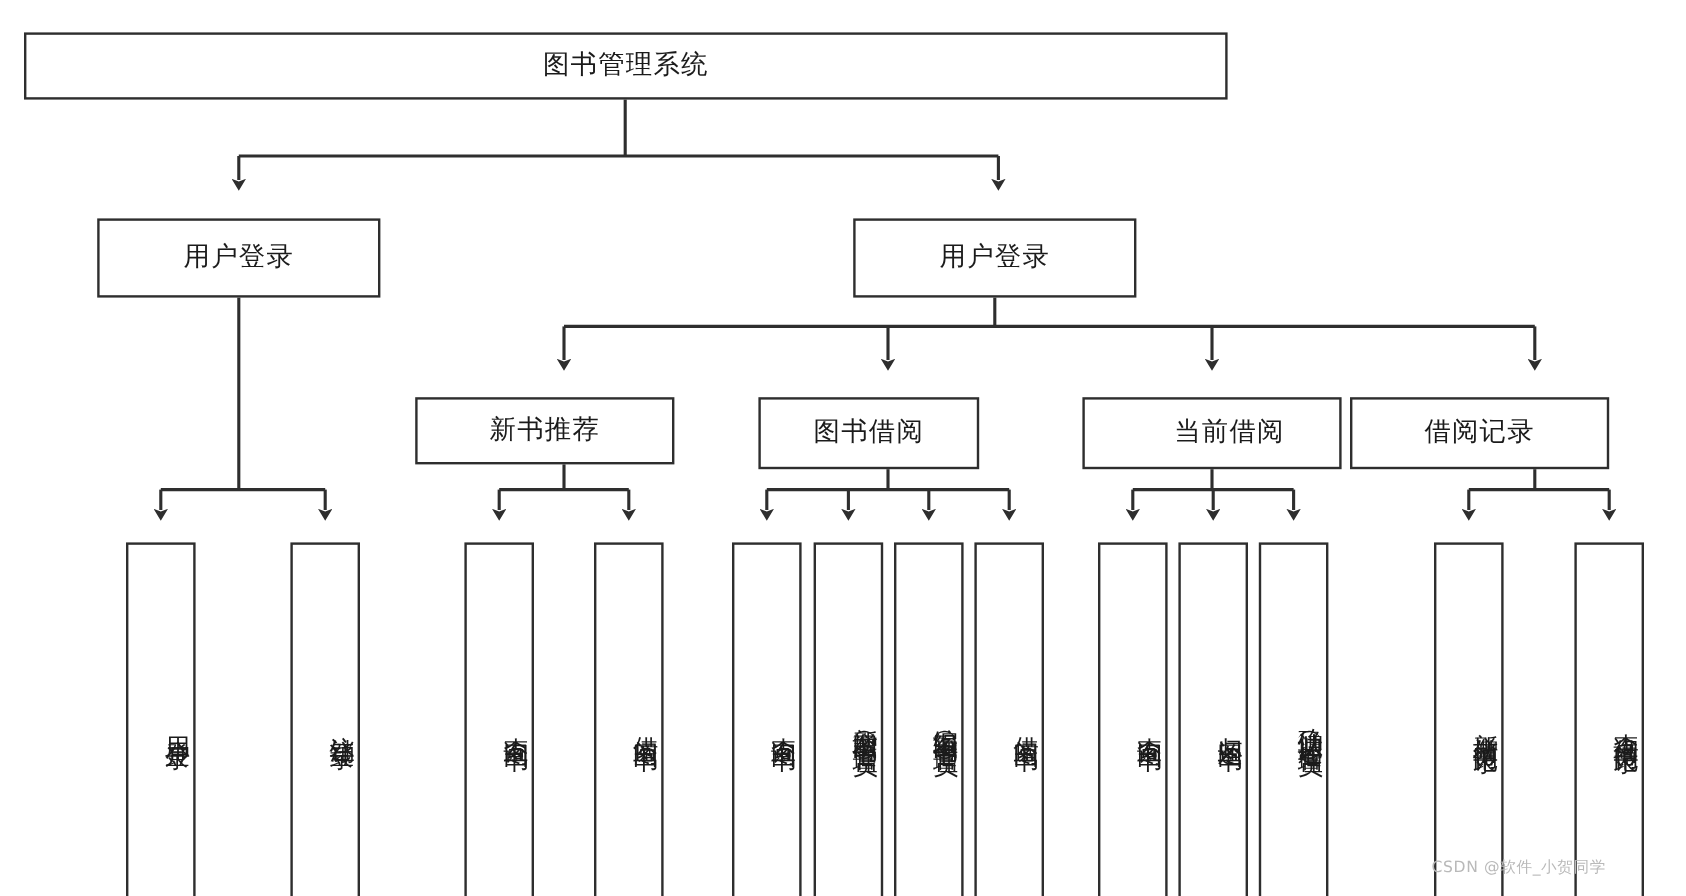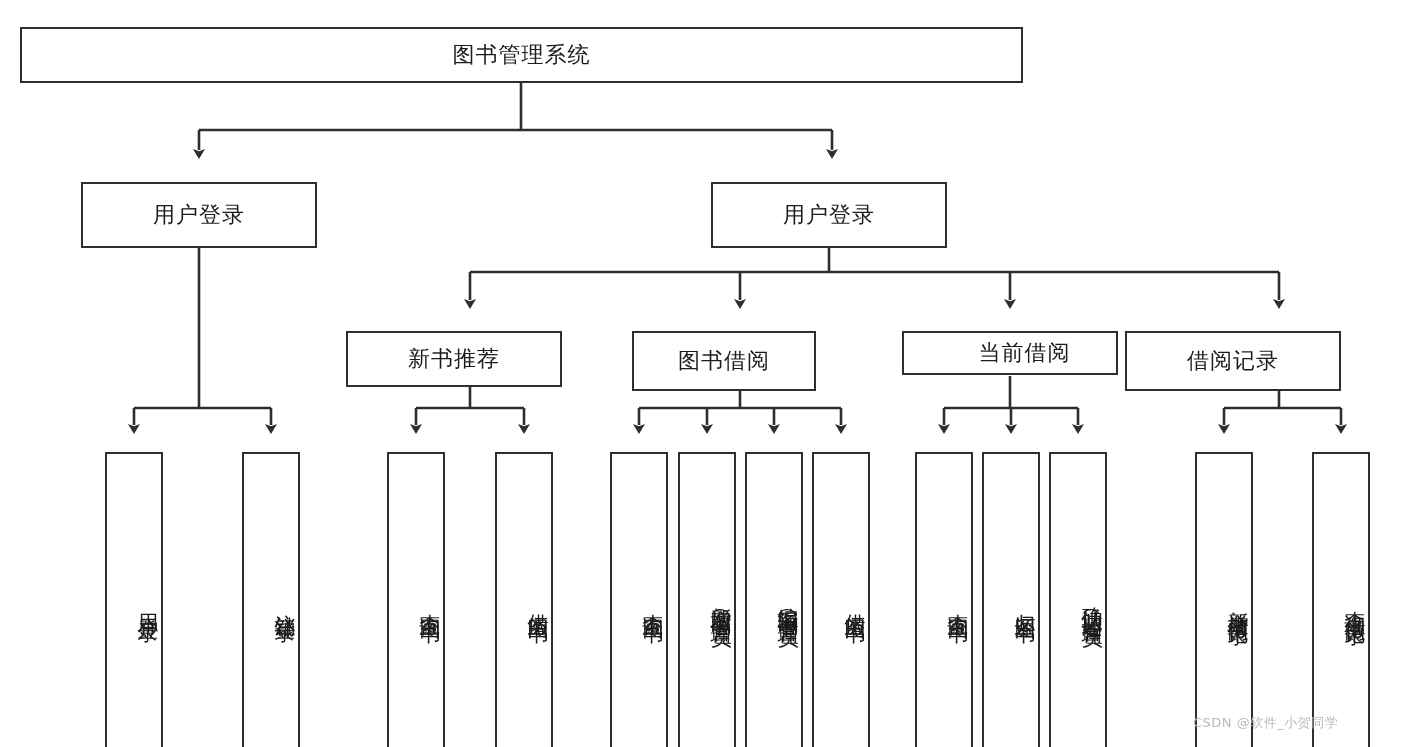--- a/index.html
+++ b/index.html
@@ -118,21 +118,21 @@
     </g>
   </svg>
 
   <div class="node-box node-h" style="left:20px; top:12px; width:1003px; height:56px;">图书管理系统</div>
 
   <div class="node-box node-h" style="left:81px; top:167px; width:236px; height:66px;">用户登录</div>
   <div class="node-box node-h" style="left:711px; top:167px; width:236px; height:66px;">用户登录</div>
 
   <div class="node-box node-h" style="left:346px; top:316px; width:216px; height:56px;text-align:right;">新书推荐</div>
   <div class="node-box node-h" style="left:632px; top:316px; width:184px; height:60px;">图书借阅</div>
-  <div class="node-box node-h" style="left:902px; top:316px; width:216px; height:44px;padding-left:29px;">当前借阅</div>
+  <div class="node-box node-h" style="left:902px; top:316px; width:216px; height:60px;padding-left:29px;">当前借阅</div>
   <div class="node-box node-h" style="left:1125px; top:316px; width:216px; height:60px;">借阅记录</div>
 
   <div class="node-box node-v" style="left:105px; top:437px; width:58px; height:298px;">用户登录</div>
   <div class="node-box node-v" style="left:242px; top:437px; width:58px; height:298px;">注销登录</div>
 
   <div class="node-box node-v" style="left:387px; top:437px; width:58px; height:298px;">查询图书</div>
   <div class="node-box node-v" style="left:495px; top:437px; width:58px; height:298px;">借阅图书</div>
 
   <div class="node-box node-v" style="left:610px; top:437px; width:58px; height:298px;">查询图书</div>
   <div class="node-box node-v start-top" style="left:678px; top:437px; width:58px; height:298px;">新增图书（管理员）</div>

